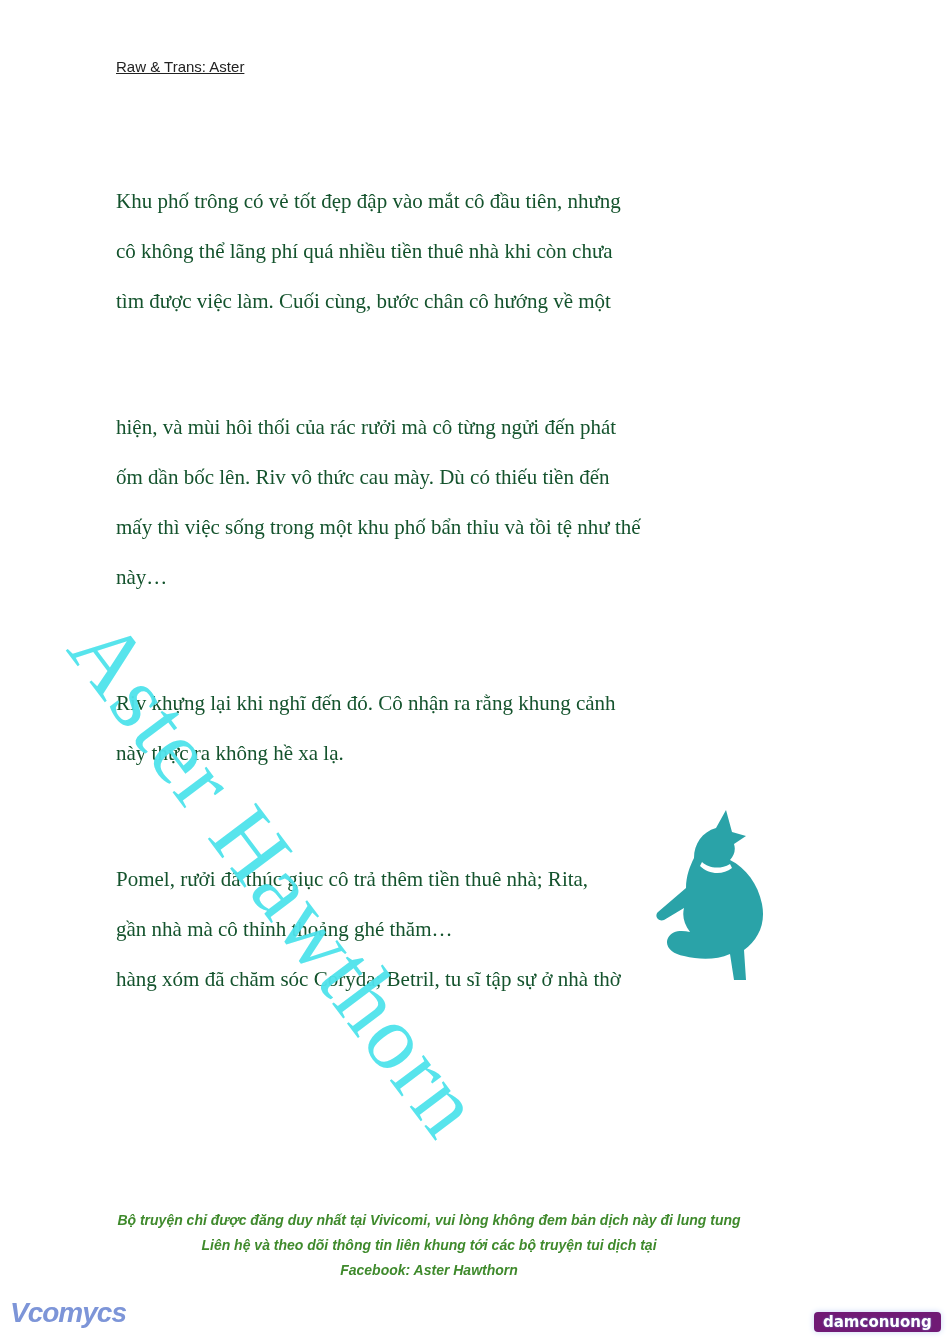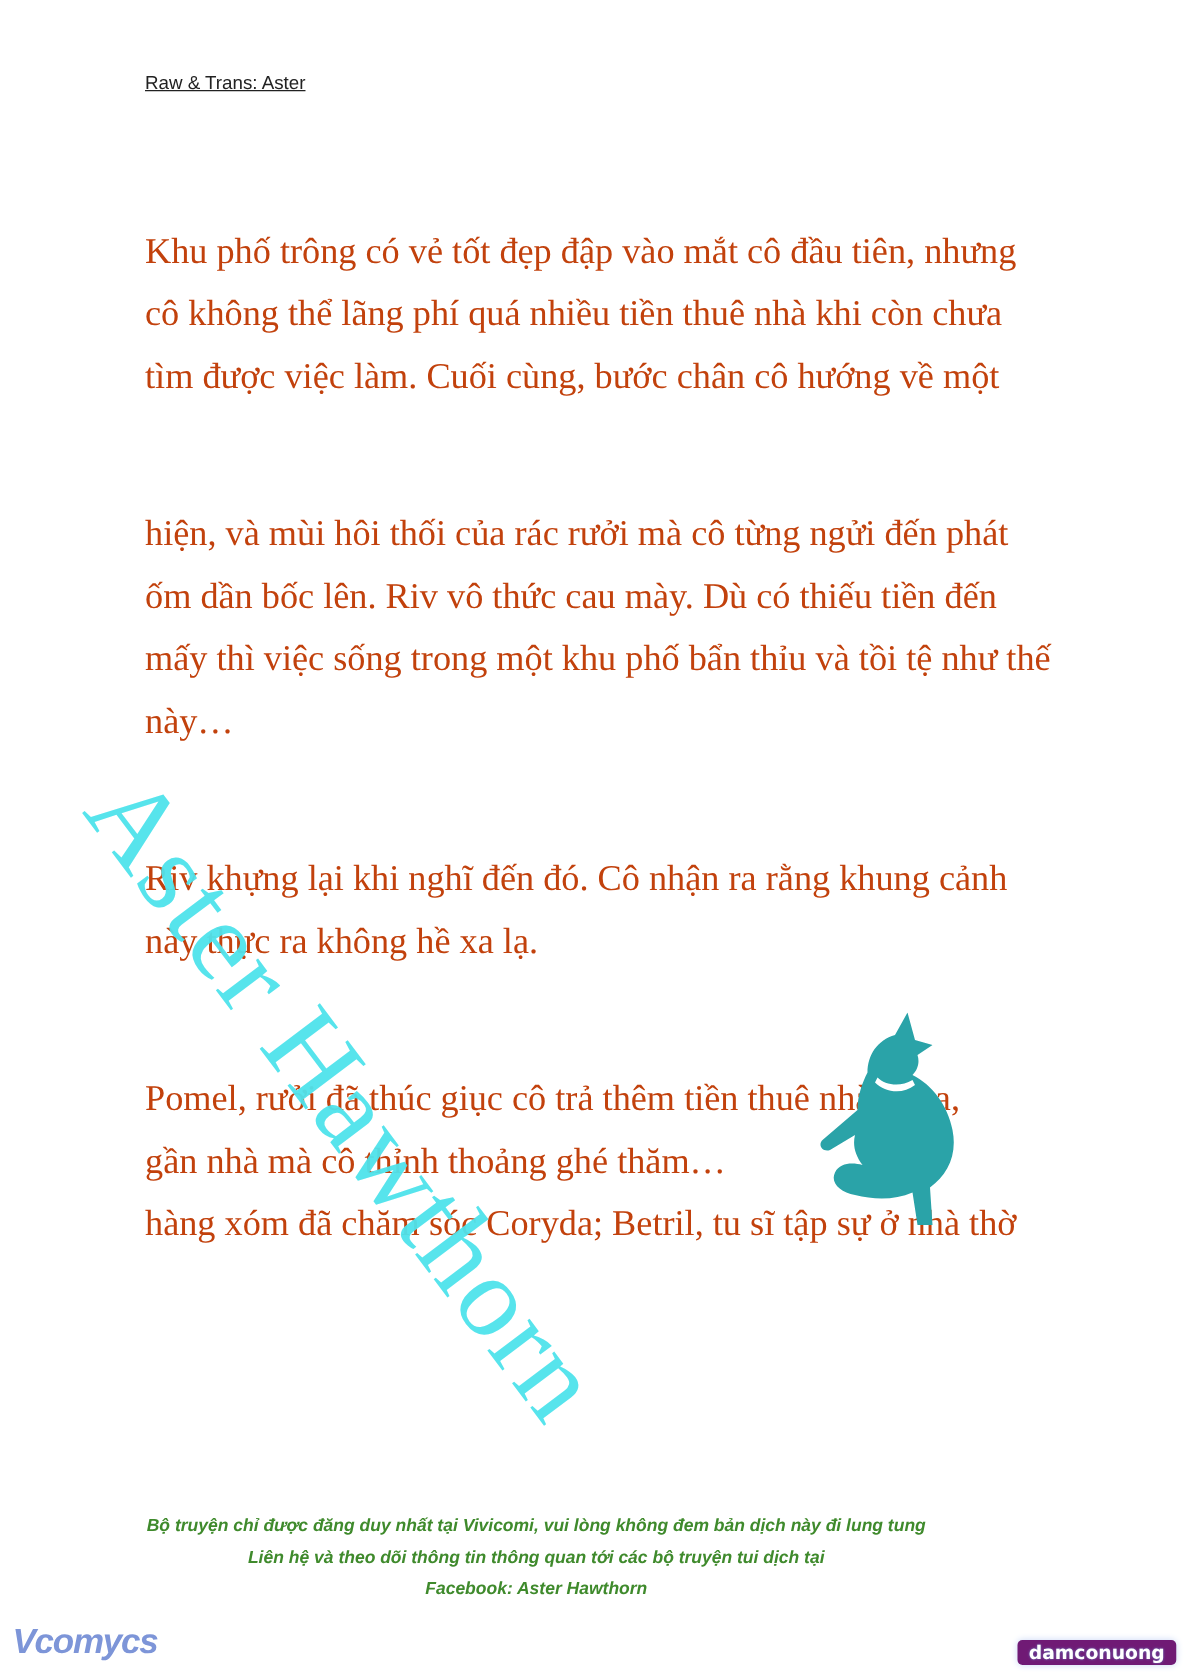--- a/index.html
+++ b/index.html
@@ -21,22 +21,22 @@
       font-size: 15px;
       color: #222222;
       text-decoration: underline;
     }
     .body-text {
       position: absolute;
       left: 116px;
       top: 176px;
       width: 740px;
       font-family: "Liberation Serif", serif;
-      font-size: 29px;
-      color: #c2410c;
+      font-size: 21px;
+      color: #14532d;
     }
     .para {
       margin: 0;
       line-height: 50px;
     }
     .para-gap-1 { margin-top: 76px; }
     .para-gap-2 { margin-top: 76px; }
     .para-gap-3 { margin-top: 76px; }
     .line { display: block; white-space: nowrap; }
 
@@ -139,18 +139,18 @@
 <div class="watermark-wrap">
   <div class="watermark">Aster Hawthorn</div>
   <svg class="cat-logo" viewBox="0 0 130 170">
     <path fill="#2aa3a8" d="M44 48 C44 34 52 22 66 18 L76 0 L82 22 L96 26 L84 34 C86 40 84 46 80 50 C96 58 108 74 112 94 C116 114 108 130 94 140 L96 170 L84 170 L80 144 C66 150 50 150 34 146 C22 144 14 136 18 128 C22 120 32 120 40 122 C34 114 32 106 34 98 L14 110 C8 112 4 106 8 102 L36 78 C36 66 40 56 44 48 Z"></path>
     <path fill="#ffffff" d="M52 52 C58 58 70 60 80 54 L82 58 C72 66 58 64 50 56 Z"></path>
   </svg>
 </div>
 
 <div class="footer-notice">
   <div>Bộ truyện chỉ được đăng duy nhất tại Vivicomi, vui lòng không đem bản dịch này đi lung tung</div>
-  <div>Liên hệ và theo dõi thông tin thông quan tới các bộ truyện tui dịch tại</div>
+  <div>Liên hệ và theo dõi thông tin liên khung tới các bộ truyện tui dịch tại</div>
   <div>Facebook: Aster Hawthorn</div>
 </div>
 
 <div class="vcomycs-logo">Vcomycs</div>
 <div class="damconuong-logo">damconuong</div>
 
 </body></html>

